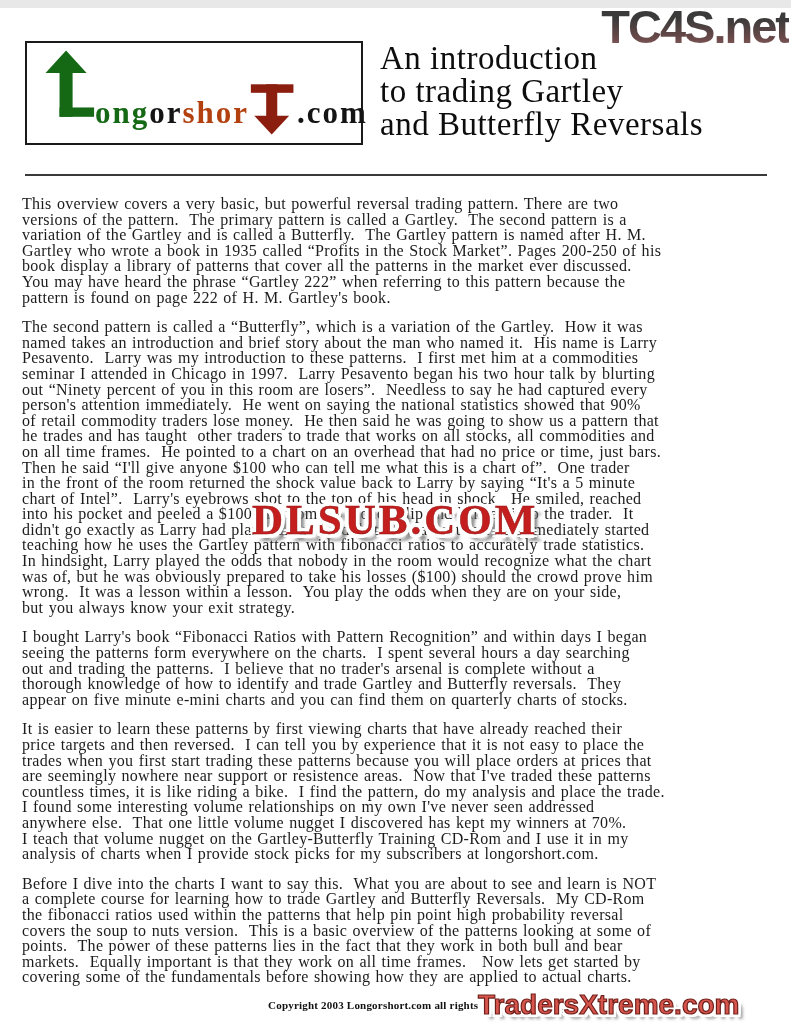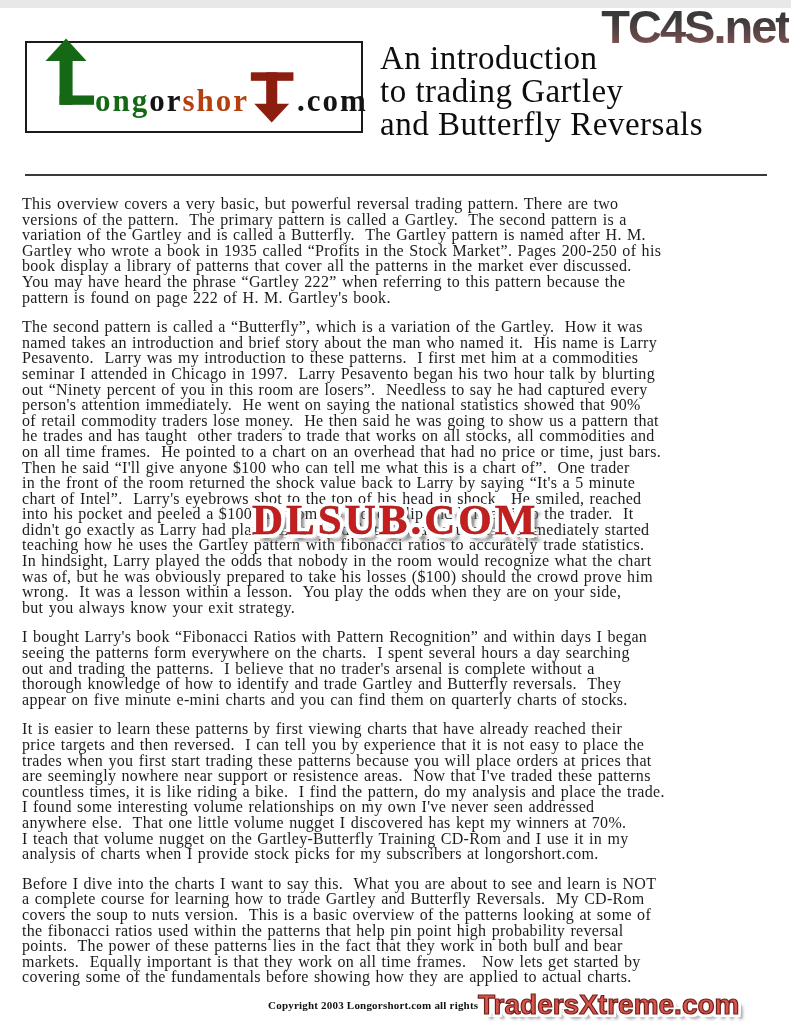--- a/index.html
+++ b/index.html
@@ -3,21 +3,21 @@
 <meta charset="utf-8">
 <style>
   html,body{margin:0;padding:0;background:#e8e8e8;}
   .page{
     position:relative;width:791px;height:1024px;margin:8px auto;background:#ffffff;
     overflow:hidden;font-family:"Liberation Serif",serif;color:var(--body_text,#1c1c1c);
   }
   
   .header{position:relative;height:168px;}
   .logo-box{
-    position:absolute;left:25px;top:33px;width:338px;height:92px;
+    position:absolute;left:25px;top:33px;width:338px;height:104px;
     border:2px solid #1a1a1a;background:#fff;box-sizing:border-box;
     display:flex;align-items:flex-end;padding-left:12px;
   }
   .logo-seg{font-weight:bold;font-size:31px;letter-spacing:2px;line-height:1;margin-bottom:15px;}
   .seg-green{color:var(--logo_green,#156915);}
   .seg-black{color:#141414;}
   .seg-red{color:var(--logo_letters_red,#b34110);}
   .up-arrow{width:56px;height:74px;margin-bottom:20px;flex:none;}
   .up-arrow .shape{fill:var(--logo_green,#156915);}
   .down-arrow{width:46px;height:60px;margin-bottom:4px;flex:none;margin-left:1px;margin-right:1px;}
@@ -143,22 +143,22 @@
         <div class="line">are seemingly nowhere near support or resistence areas.  Now that I've traded these patterns</div>
         <div class="line">countless times, it is like riding a bike.  I find the pattern, do my analysis and place the trade.</div>
         <div class="line">I found some interesting volume relationships on my own I've never seen addressed</div>
         <div class="line">anywhere else.  That one little volume nugget I discovered has kept my winners at 70%.</div>
         <div class="line">I teach that volume nugget on the Gartley-Butterfly Training CD-Rom and I use it in my</div>
         <div class="line">analysis of charts when I provide stock picks for my subscribers at longorshort.com.</div>
       </div>
       <div class="para">
         <div class="line">Before I dive into the charts I want to say this.  What you are about to see and learn is NOT</div>
         <div class="line">a complete course for learning how to trade Gartley and Butterfly Reversals.  My CD-Rom</div>
+        <div class="line">the fibonacci ratios used within the patterns that help pin point high probability reversal</div>
         <div class="line">covers the soup to nuts version.  This is a basic overview of the patterns looking at some of</div>
-        <div class="line">the fibonacci ratios used within the patterns that help pin point high probability reversal</div>
         <div class="line">points.  The power of these patterns lies in the fact that they work in both bull and bear</div>
         <div class="line">markets.  Equally important is that they work on all time frames.   Now lets get started by</div>
         <div class="line">covering some of the fundamentals before showing how they are applied to actual charts.</div>
       </div>
     </div>
 
   <div class="copyright">Copyright 2003 Longorshort.com all rights reserved</div>
 
   <div class="wm-dlsub">DLSUB.COM</div>
   <div class="wm-traders">TradersXtreme.com</div>

